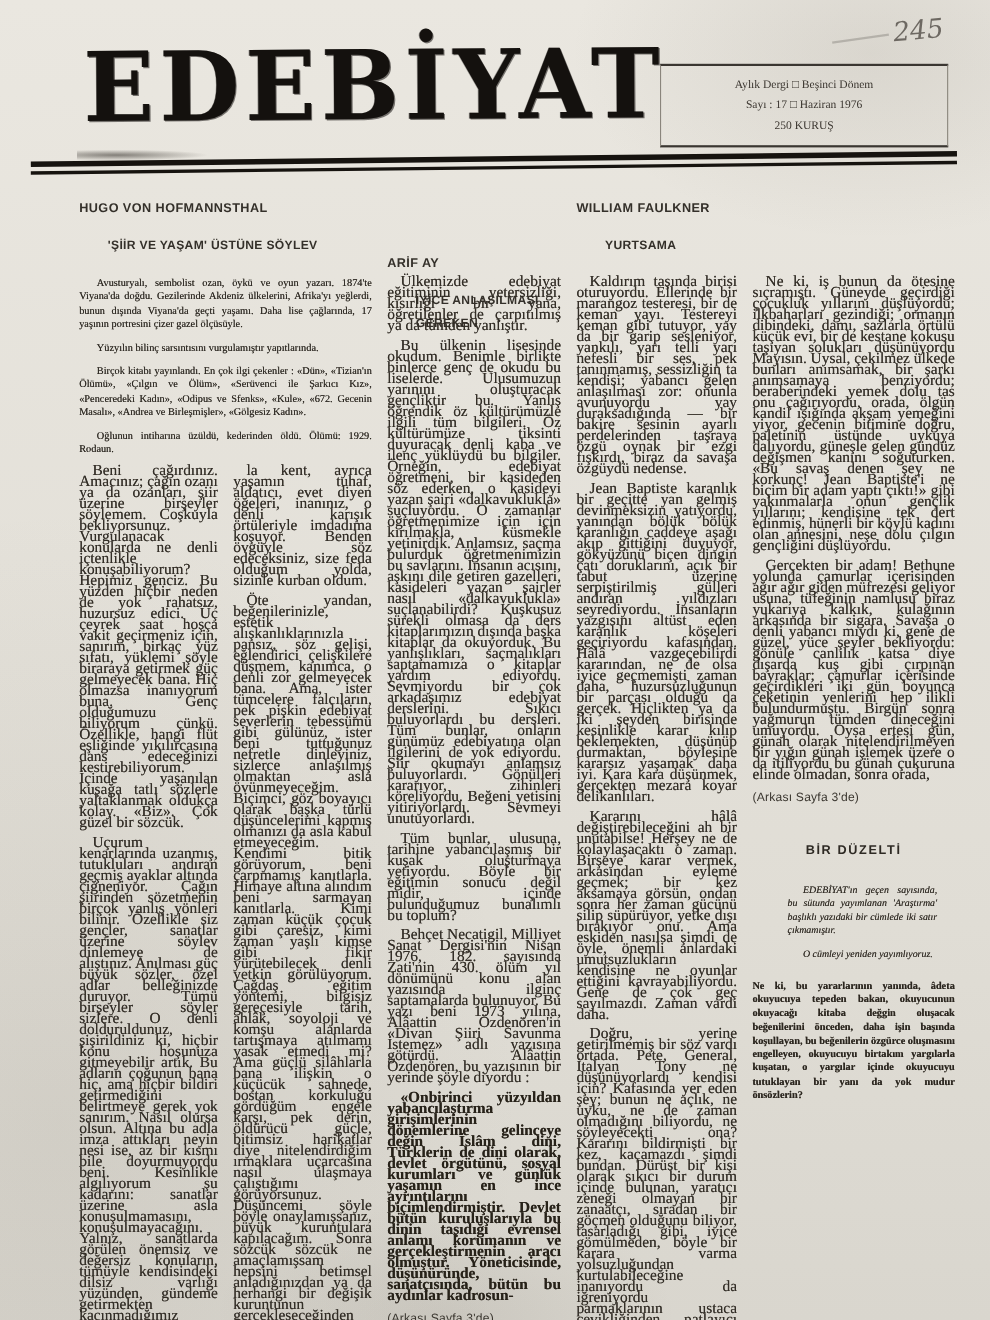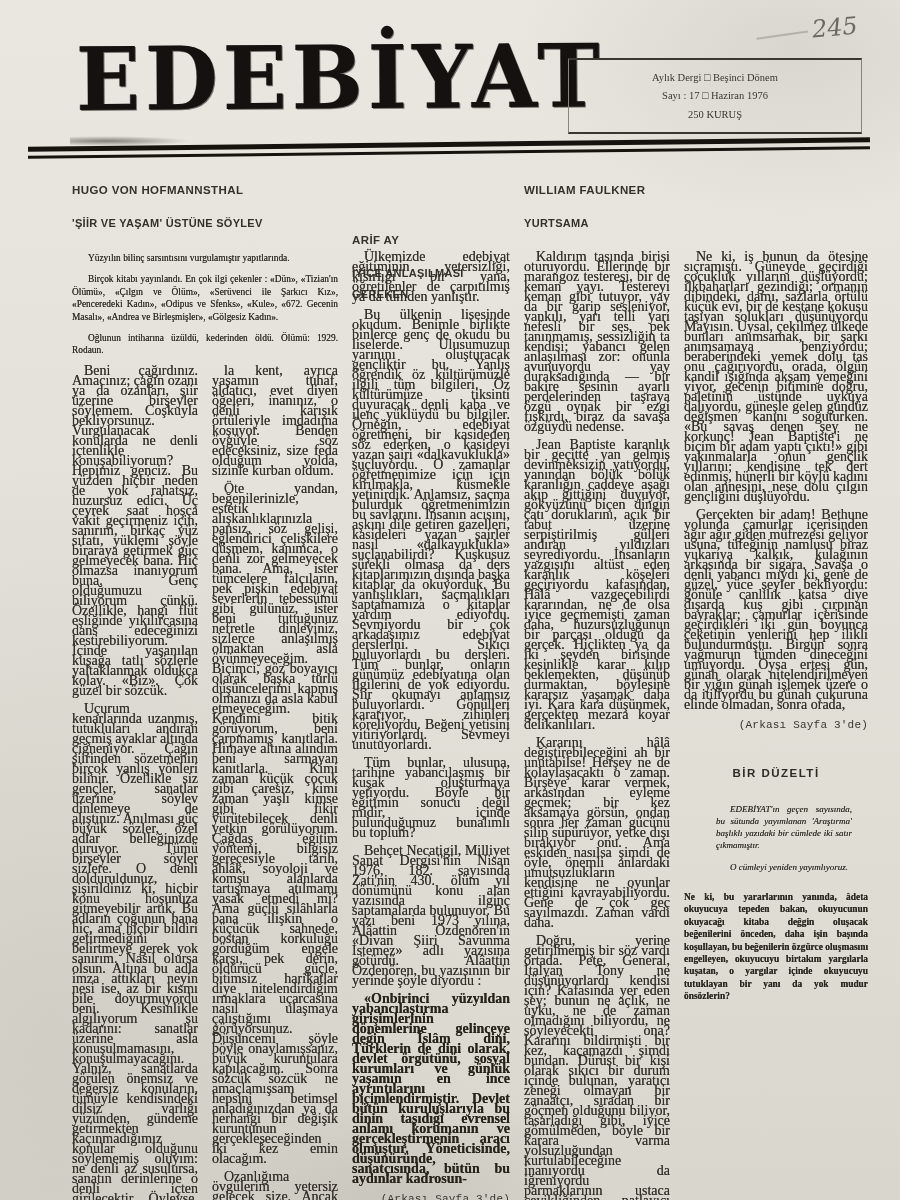--- a/index.html
+++ b/index.html
@@ -15,51 +15,51 @@
   
   .pagenum{position:absolute;top:16px;right:42px;transform:rotate(-5deg);
     font-family:"DejaVu Serif",serif;font-style:italic;font-size:24px;color:#5a554f;opacity:.85;}
   .pagenum::before{content:"";display:inline-block;width:52px;height:6px;margin-right:4px;
     border-bottom:2px solid rgba(90,85,80,.35);transform:rotate(-3deg) translateY(-4px);}
   
   .masthead{position:absolute;left:76px;top:38px;margin:0;
     font-family:"DejaVu Serif",serif;font-weight:bold;font-size:84px;line-height:.95;
     letter-spacing:5px;color:#14110e;transform:rotate(-.4deg) scaleY(1.04);
     text-shadow:1px 1px 0 rgba(20,17,14,.55), -0.5px 0 0 rgba(20,17,14,.4);}
-  .infobox{position:absolute;right:38px;top:58px;width:248px;padding:9px 22px 8px;
+  .infobox{position:absolute;right:38px;top:58px;width:248px;padding:9px 6px 8px;
     border-top:2px solid #3a3631;border-bottom:2px solid #3a3631;
     border-left:1px solid #8a857c;border-right:1px solid #8a857c;
     text-align:center;font-size:10.5px;line-height:1.75;color:#3b3630;}
   .rule{position:absolute;left:28px;width:842px;background:#16130f;transform:rotate(-.65deg);}
   .rule1{top:142px;height:5px;}
   .rule2{top:151px;height:3px;}
   
   .grid{display:grid;grid-template-columns:126px 126px 158px 146px 184px;column-gap:14px;
     margin-left:72px;width:796px;}
   .heads{position:absolute;top:184px;left:0;right:12px;}
   .author{font-family:"Liberation Sans",sans-serif;font-weight:bold;font-size:11.5px;
     letter-spacing:.4px;color:#34302a;white-space:nowrap;}
   .subhead{font-family:"Liberation Sans",sans-serif;font-weight:bold;font-size:11px;
-    letter-spacing:.3px;color:#34302a;margin-top:17px;line-height:1.9;}
+    letter-spacing:.3px;color:#34302a;margin-top:17px;line-height:1.9;margin-left:26px;}
   .span2{grid-column:1/3;}
   .main{position:absolute;top:252px;left:0;right:0;bottom:0;}
   .main section{min-width:0;}
   .intro{grid-column:1/3;grid-row:1;}
   .a0c1{grid-column:1;grid-row:2;}
   .a0c2{grid-column:2;grid-row:2;}
   .a1{grid-column:3;grid-row:1/3;}
   .a2c1{grid-column:4;grid-row:1/3;}
   .a2c2{grid-column:5;grid-row:1/3;}
   .intro p{font-size:9.4px;line-height:12.4px;text-align:justify;text-indent:16px;
     margin:0 0 9px;color:#2e2a24;text-shadow:0 0 .35px rgba(45,40,33,.8);}
   .body p{font-size:14px;line-height:10px;text-align:justify;text-indent:12px;
     margin:0 0 8px;color:#332e27;text-shadow:0 0 .3px rgba(45,40,33,.75);}
   .body p.quote{font-weight:bold;color:#272219;}
-  .cont{font-family:Liberation Mono, monospace;font-size:11px;color:#3a362f;
-    text-align:right;margin-top:9px;letter-spacing:.2px;}
+  .cont{font-family:Liberation Sans, sans-serif;font-size:11px;color:#3a362f;
+    text-align:left;margin-top:9px;letter-spacing:.2px;}
   .duzelti-head{font-family:"Liberation Sans",sans-serif;font-weight:bold;font-size:11.5px;
     letter-spacing:1.5px;color:#2e2a24;text-align:center;margin:36px 0 24px;}
   .duzelti p.narrow{width:136px;margin-left:32px;font-size:9px;line-height:12px;
     text-align:justify;text-indent:14px;margin-bottom:10px;color:#332e27;font-style:italic;}
   .duzelti p.wide{font-size:9.4px;line-height:12.4px;font-weight:bold;text-align:justify;
     text-indent:0;margin:18px 0 0;color:#2b261f;text-shadow:0 0 .3px rgba(45,40,33,.8);}
   .smudge{position:absolute;left:70px;top:136px;width:120px;height:10px;
     background:radial-gradient(ellipse at 30% 50%, rgba(30,26,20,.5), transparent 70%);}
 </style>
 </head>
@@ -92,20 +92,21 @@
     </div>
     <div style="grid-column:3">
       <div class="author">ARİF AY</div>
       <div class="subhead">İYİCE ANLAŞILMASI GEREKEN</div>
     </div>
   </div>
 
   <div class="main grid">
 
     <section class="intro">
+        <p>Avusturyalı, sembolist ozan, öykü ve oyun yazarı. 1874'te Viyana'da doğdu. Gezilerinde Akdeniz ülkelerini, Afrika'yı yeğlerdi, bunun dışında Viyana'da geçti yaşamı. Daha lise çağlarında, 17 yaşının portresini çizer gazel ölçüsüyle.</p>
         <p>Yüzyılın bilinç sarsıntısını vurgulamıştır yapıtlarında.</p>
         <p>Birçok kitabı yayınlandı. En çok ilgi çekenler : «Dün», «Tizian'ın Ölümü», «Çılgın ve Ölüm», «Serüvenci ile Şarkıcı Kız», «Penceredeki Kadın», «Odipus ve Sfenks», «Kule», «672. Gecenin Masalı», «Andrea ve Birleşmişler», «Gölgesiz Kadın».</p>
         <p>Oğlunun intiharına üzüldü, kederinden öldü. Ölümü: 1929. Rodaun.</p>
       </section>
 
     <section class="a0c1 body">
         <p>Beni çağırdınız. Amacınız; çağın ozanı ya da ozanları, şiir üzerine birşeyler söylemem. Coşkuyla bekliyorsunuz. Vurgulanacak konularda ne denli içtenlikle konuşabiliyorum? Hepimiz genciz. Bu yüzden hiçbir neden de yok rahatsız, huzursuz edici. Üç çeyrek saat hoşça vakit geçirmeniz için, sanırım, birkaç yüz sıfatı, yüklemi şöyle biraraya getirmek güç gelmeyecek bana. Hiç olmazsa inanıyorum buna. Genç olduğumuzu biliyorum çünkü. Özellikle, hangi flüt eşliğinde yıkılırcasına dans edeceğinizi kestirebiliyorum. İçinde yaşanılan kuşağa tatlı sözlerle yaltaklanmak oldukça kolay. «Biz». Çok güzel bir sözcük.</p>
         <p>Uçurum kenarlarında uzanmış, tutukluları andıran geçmiş ayaklar altında çiğneniyor. Çağın şiirinden sözetmenin birçok yanlış yönleri bilinir. Özellikle siz gençler, sanatlar üzerine söylev dinlemeye de alıştınız. Anılması güç büyük sözler, özel adlar belleğinizde duruyor. Tümü birşeyler söyler sizlere. O denli dolduruldunuz, şişirildiniz ki, hiçbir konu hoşunuza gitmeyebilir artık. Bu adların çoğunun bana hiç, ama hiçbir bildiri getirmediğini belirtmeye gerek yok sanırım. Nasıl olursa olsun. Altına bu adla imza attıkları neyin nesi ise, az bir kısmı bile doyurmuyordu beni. Kesinlikle algılıyorum şu kadarını: sanatlar üzerine asla konuşulmamasını, konuşulmayacağını. Yalnız, sanatlarda görülen önemsiz ve değersiz konuların, tümüyle kendisindeki dilsiz varlığı yüzünden, gündeme getirmekten kaçınmadığımız konular olduğunu söylememiş oluyım: ne denli az susulursa, sanatın derinlerine o denli içten girilecektir. Öyleyse, soyumuzdaki büyük ayrılıkları düşünmekte sizleri aldatır görünmeye aldırış etmemeliyim. Ama dışardaki ilkbahar, sayısız bahçeleri, türlü insanlarıy-</p>
       </section>
 

